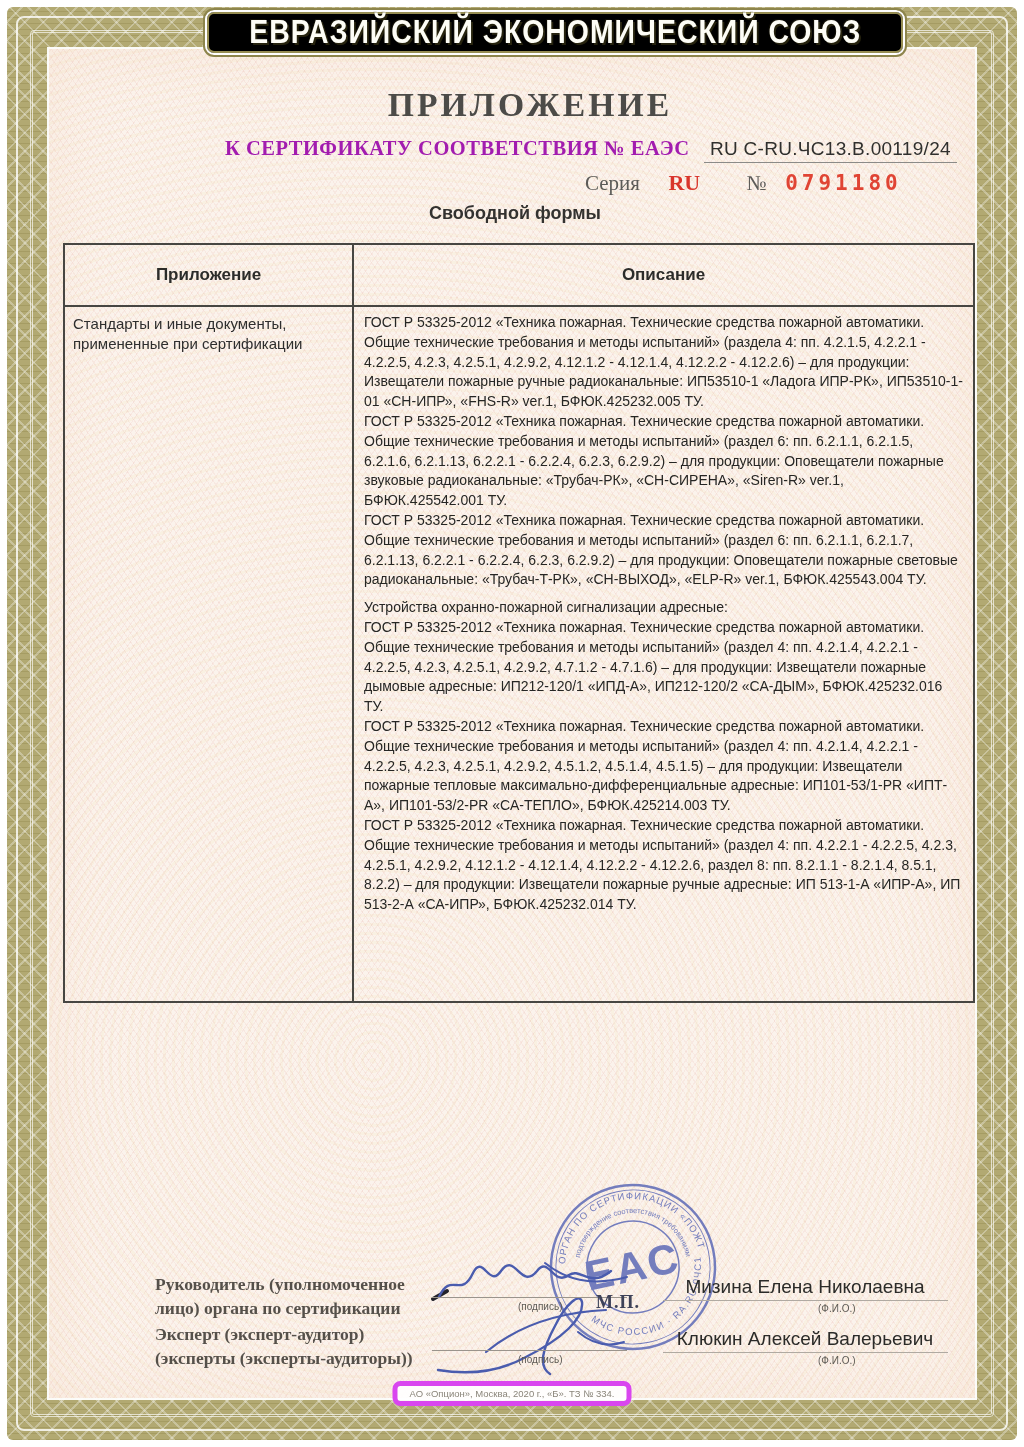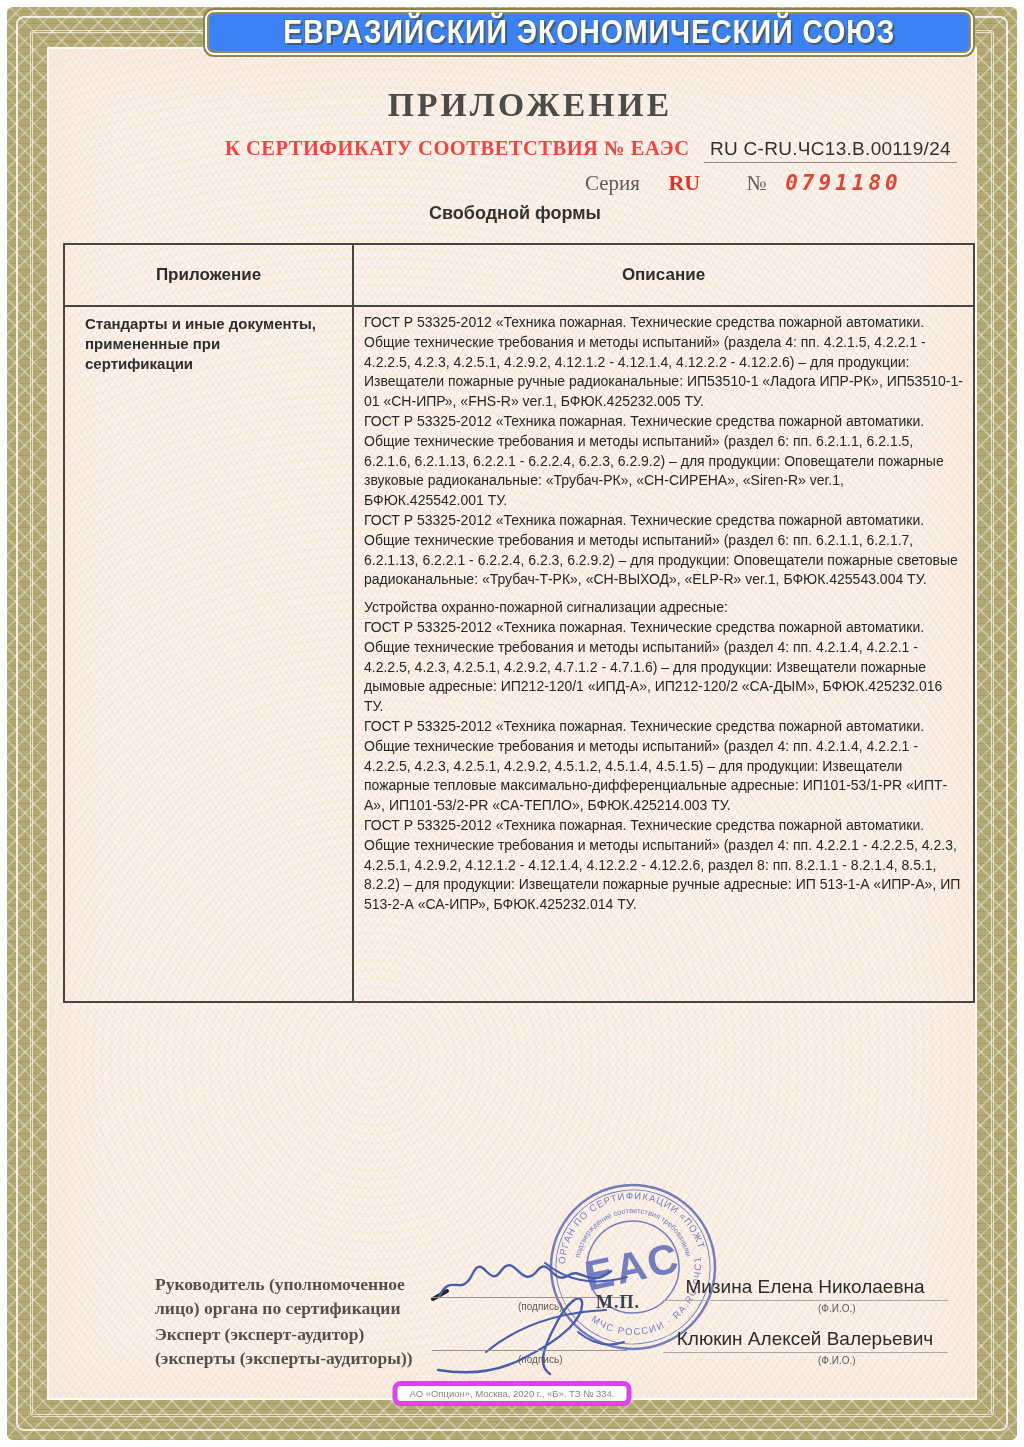--- a/index.html
+++ b/index.html
@@ -31,78 +31,78 @@
     position:absolute; inset:49px;
     background-color:#fbf3ec;
     background-image:
       repeating-linear-gradient(55deg, rgba(225,155,145,.12) 0 1px, transparent 1px 5px),
       repeating-linear-gradient(-55deg, rgba(225,155,145,.12) 0 1px, transparent 1px 5px),
       repeating-radial-gradient(circle at 35% 75%, rgba(233,214,135,.10) 0 3px, transparent 3px 9px);
     box-shadow:0 0 0 2px rgba(255,255,255,.95), inset 0 0 60px rgba(242,205,170,.25);
   }
   
   .banner {
-    position:absolute; left:205px; top:10px; width:768px; height:45px;
-    background:#3b82f6;
+    position:absolute; left:205px; top:10px; width:700px; height:45px;
+    background:#000000;
     border:2px solid #fff; outline:2px solid #8d854c; border-radius:9px;
     display:flex; align-items:center; justify-content:center;
     box-shadow:inset 0 0 0 2px #968d52;
   }
   .banner span {
     font-family:"Liberation Sans", sans-serif; font-weight:700; font-size:29px;
     color:#fdfdf6; letter-spacing:1px; white-space:nowrap;
     transform:scale(.98,1.12);
     text-shadow:2px 2px 0 rgba(70,64,25,.55), -1px -1px 0 rgba(70,64,25,.25);
   }
   
   .doc-title {
     position:absolute; left:0; top:86px; width:1060px; text-align:center;
     font-family:"Liberation Serif", serif; font-weight:700; font-size:33px;
     color:#4c4b48; letter-spacing:3px; transform:scale(1.02,1.05);
   }
   .cert-line { position:absolute; left:225px; top:137px; white-space:nowrap; }
   .cert-label {
     font-family:"Liberation Serif", serif; font-weight:700; font-size:20.5px;
-    color:#ef4444; letter-spacing:.5px;
+    color:#a21caf; letter-spacing:.5px;
   }
   .cert-number {
     display:inline-block; margin-left:10px; padding:0 6px 2px 6px;
     border-bottom:1.5px solid #8b8b88;
     font-family:"Liberation Sans", sans-serif; font-size:19px; font-weight:500;
     color:#30302e; letter-spacing:.3px;
   }
   .series-line { position:absolute; left:585px; top:170px; white-space:nowrap; }
   .series-label { font-family:"Liberation Serif", serif; font-size:21px; color:#5c5b58; }
   .series-value {
     font-family:"Liberation Serif", serif; font-weight:700; font-size:22px;
     color:#d9352b; margin-left:24px;
   }
   .no-sign { font-family:"Liberation Serif", serif; font-size:21px; color:#5c5b58; margin-left:42px; }
   .serial-number {
     font-family:"DejaVu Sans Mono", monospace; font-size:21px; font-weight:700;
-    color:#e04434; letter-spacing:4px; margin-left:14px;font-style:italic;
+    color:#e04434; letter-spacing:4px; margin-left:14px;
   }
   .form-type {
     position:absolute; left:0; top:203px; width:1030px; text-align:center;
     font-weight:700; font-size:18px; color:#333230;
   }
   
   .cert-table {
     position:absolute; left:63px; top:243px; width:912px; height:760px;
     border-collapse:collapse; table-layout:fixed;
   }
   .cert-table th, .cert-table td {
     border:2px solid #474642; vertical-align:top;
   }
   .cert-table th {
     height:62px; vertical-align:middle; text-align:center;
     font-size:17px; font-weight:700; color:#2c2c2a;
   }
   .col-app { width:289px; }
-  .cell-label { padding:7px 20px; font-size:15px; font-weight:700; line-height:20px; white-space:pre-line; }
+  .cell-label { padding:7px 8px; font-size:15px; font-weight:400; line-height:20px; white-space:pre-line; }
   .cell-desc { padding:6px 10px 6px 10px; font-size:14px; line-height:19.8px; color:#262624; }
   .para { white-space:normal; }
   .section-gap { margin-top:8px; }
   
   .role {
     position:absolute; width:300px; font-family:"Liberation Serif", serif;
     font-size:17.5px; font-weight:700; color:#55504a; line-height:24px; white-space:pre-line;
   }
   .role1 { left:155px; top:1272px; }
   .role2 { left:155px; top:1322px; }

